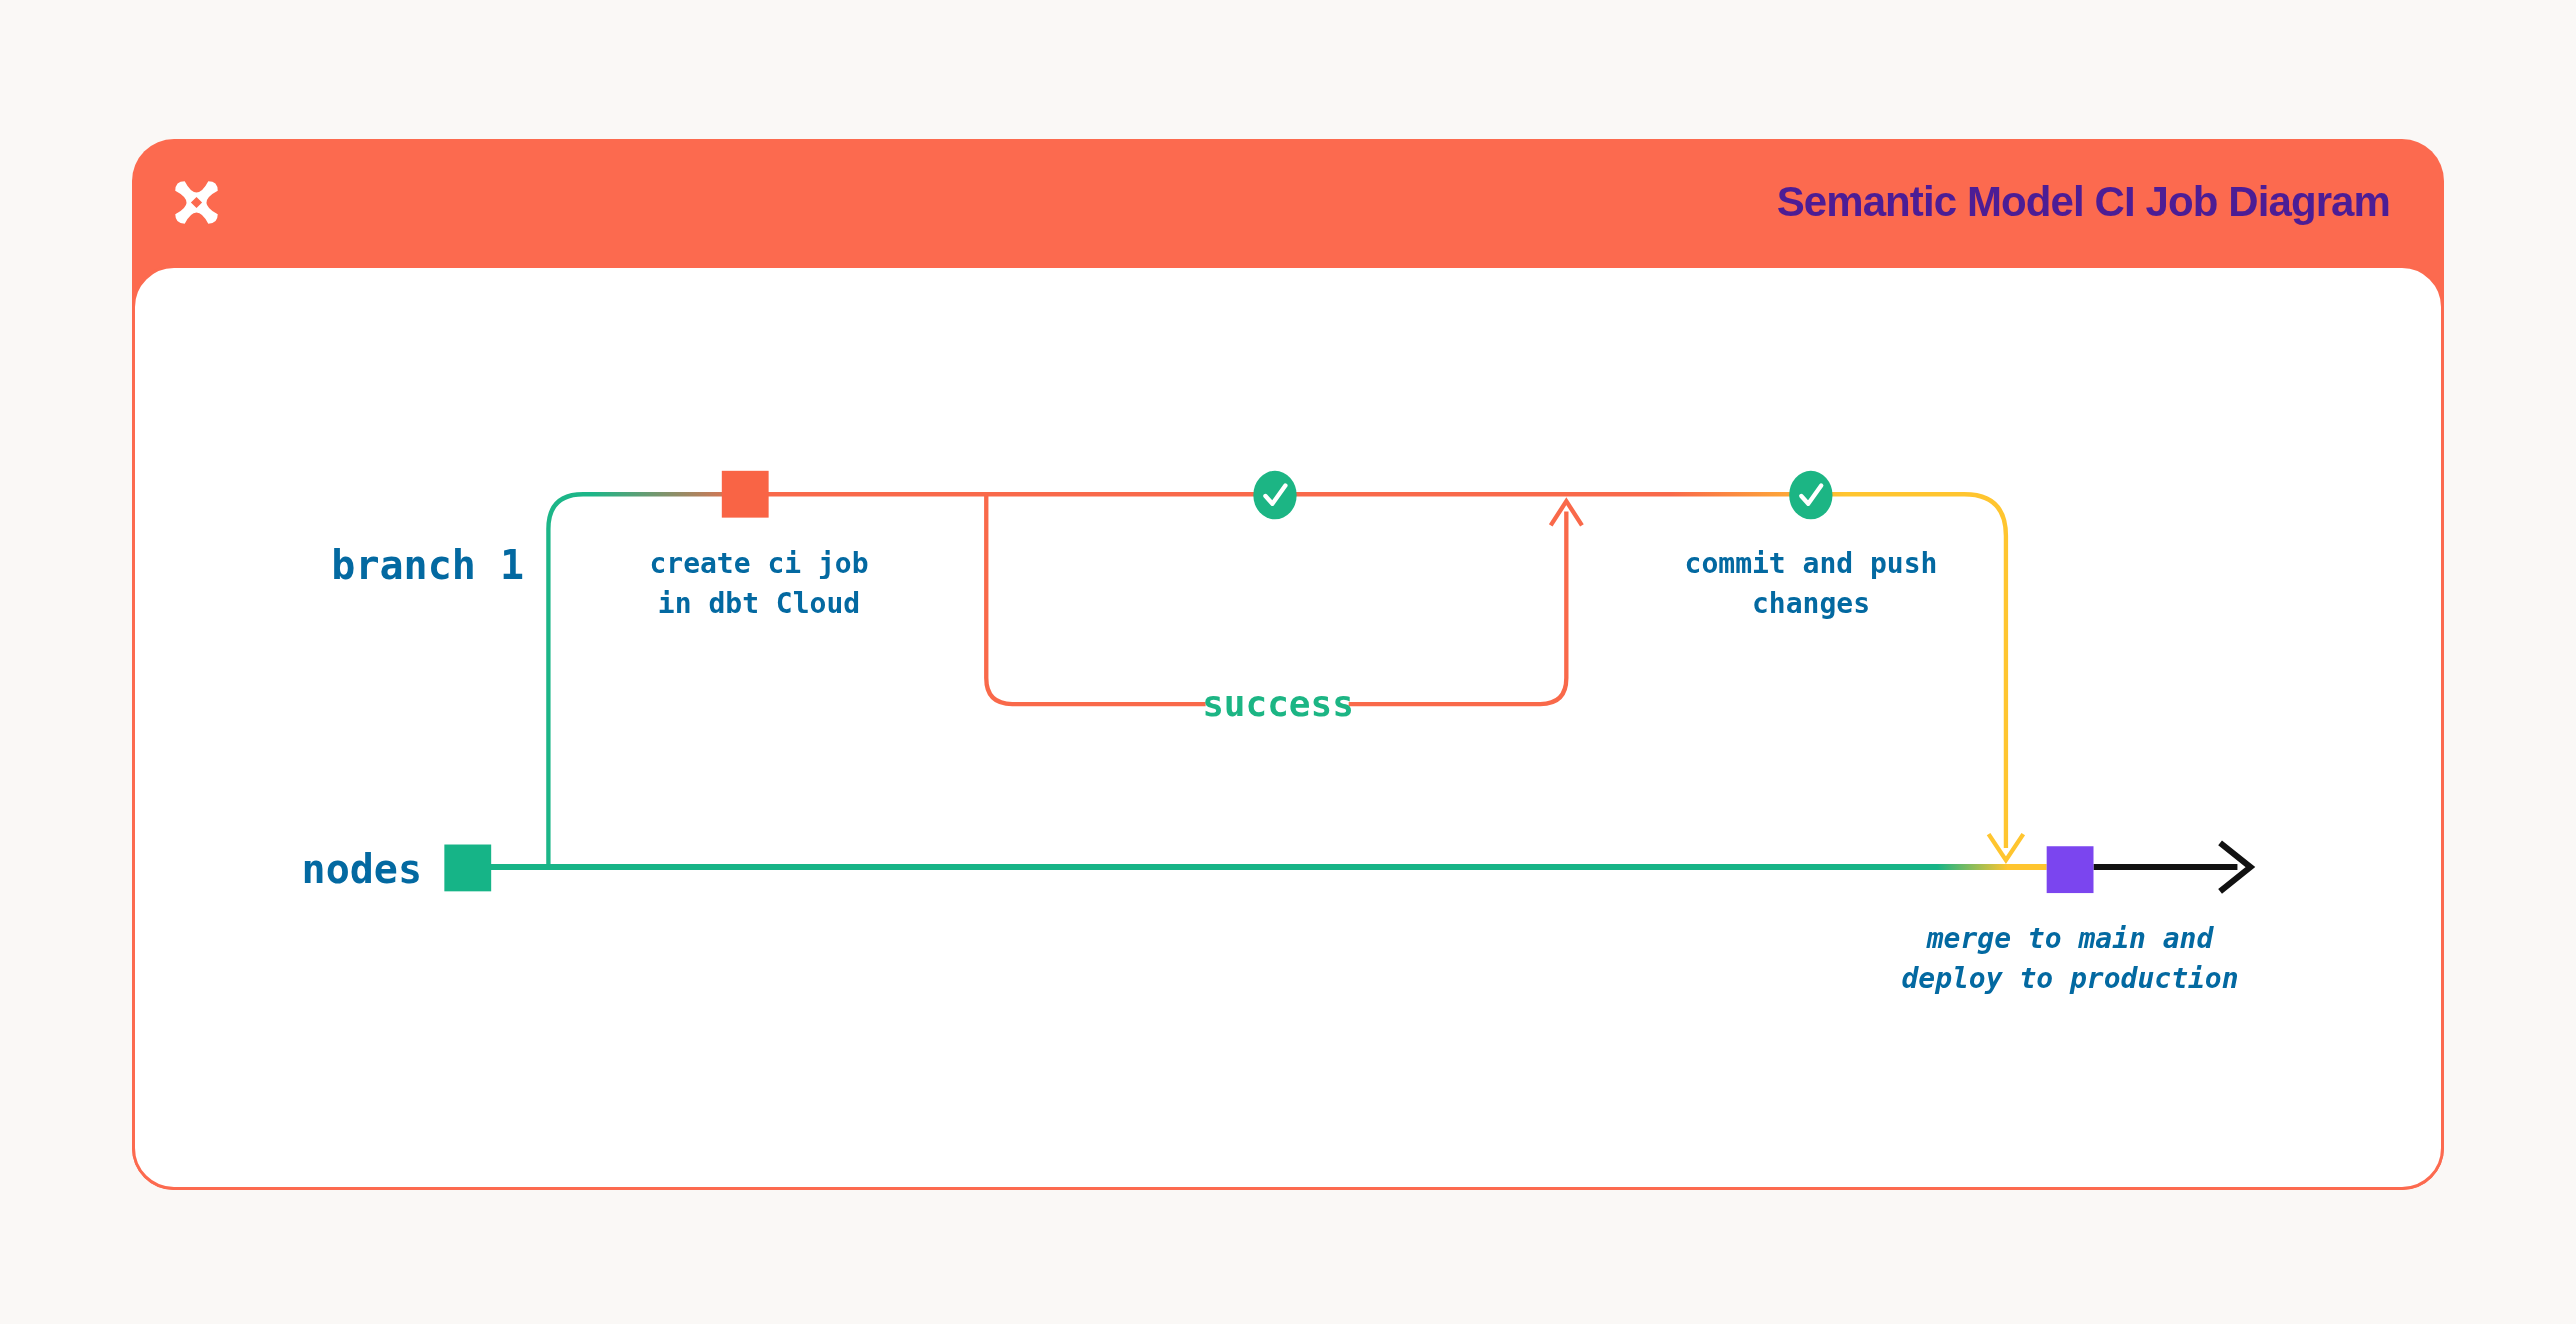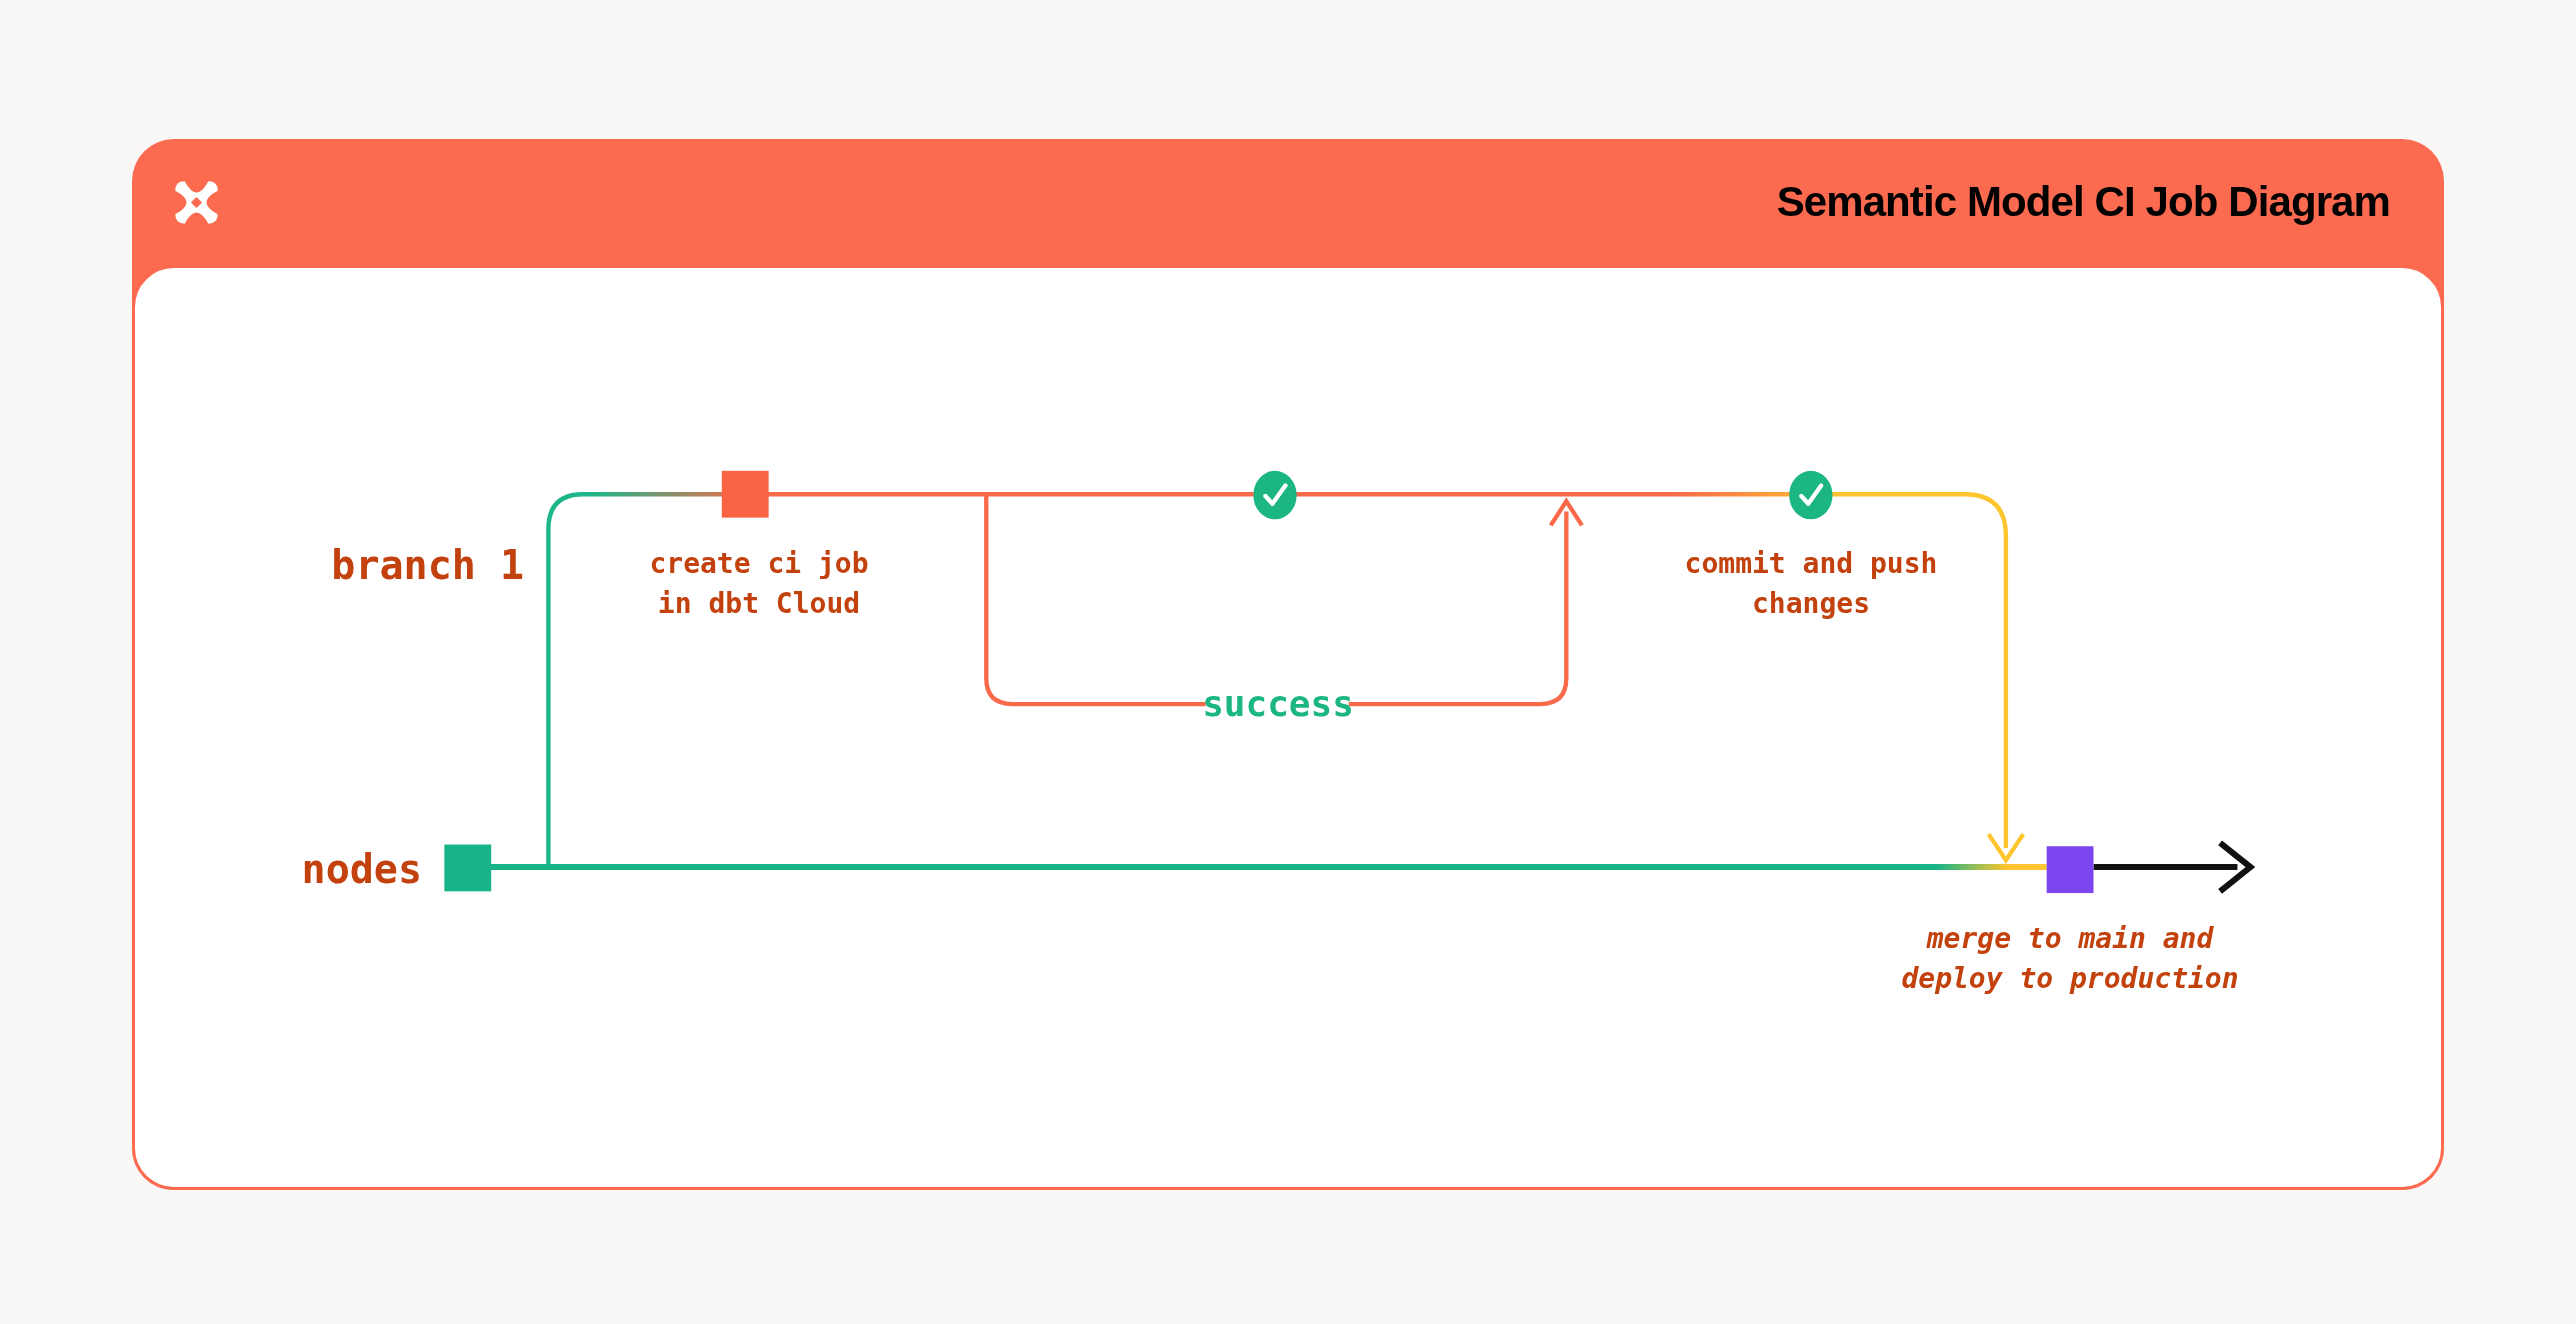--- a/index.html
+++ b/index.html
@@ -17,34 +17,34 @@
     background:#FC6A4F;border-radius:42px;
   }
   .card-header{
     position:absolute;left:0;top:0;right:0;height:126px;
     display:flex;align-items:center;justify-content:space-between;
     padding:0 54px 0 35px;box-sizing:border-box;
   }
   .logo{width:59px;height:59px;flex:0 0 auto;}
   .title{
     font-family:"Liberation Sans",sans-serif;
-    font-weight:700;font-size:42px;letter-spacing:-0.9px;color:#000000;
+    font-weight:700;font-size:42px;letter-spacing:-0.9px;color:#4c1d95;
     white-space:nowrap;
   }
   .card-body{
     position:absolute;left:0;right:0;top:126px;bottom:0;
     background:#FFFFFF;border:3.5px solid #FC6A4F;border-radius:42px;
     box-sizing:border-box;
   }
 
   
   .diagram-svg{position:absolute;left:0;top:0;width:2576px;height:1324px;}
 
   .lbl{
-    position:absolute;color:#c2410c;font-weight:700;
+    position:absolute;color:#0369a1;font-weight:700;
     font-family:"DejaVu Sans Mono",monospace;
     white-space:pre-line;
   }
   .branch-lbl{font-size:40px;line-height:52px;text-align:right;}
   .node-lbl{font-size:28px;line-height:40px;text-align:center;transform:translateX(-50%);}
   .success-lbl{font-size:36px;line-height:40px;color:#1CB584;transform:translateX(-50%);}
 </style>
 </head>
 <body>
 

